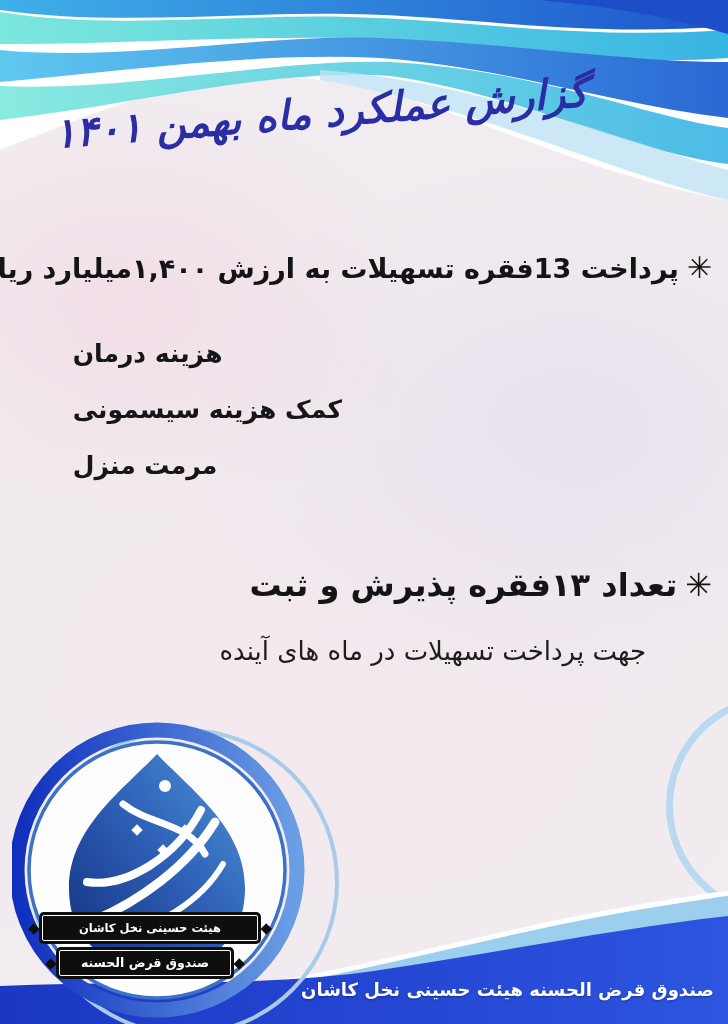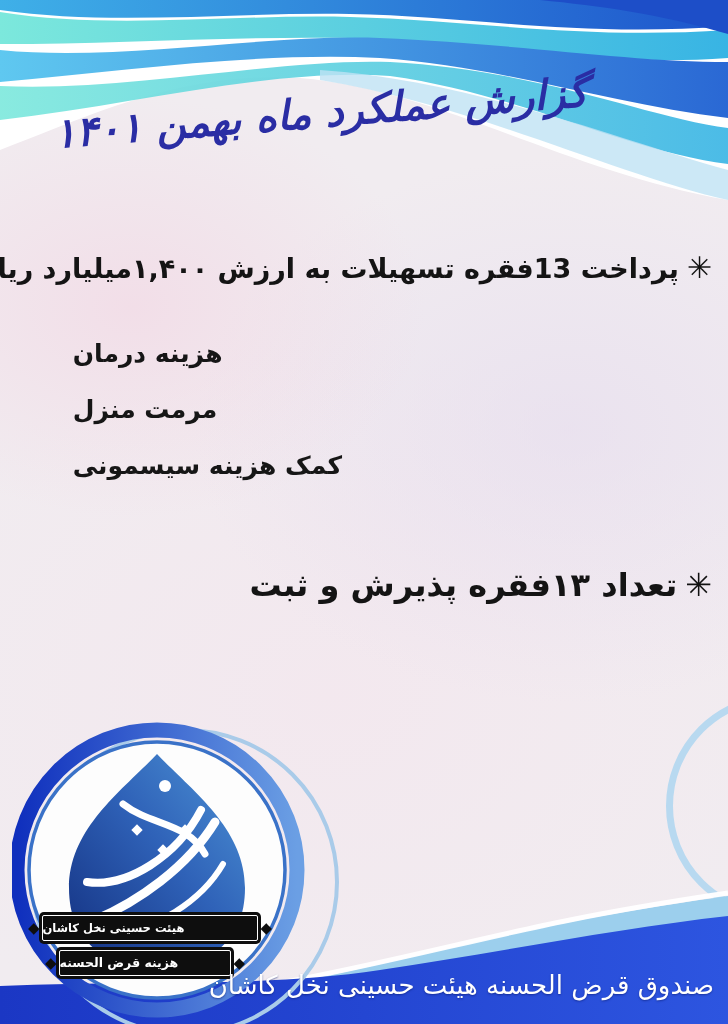--- a/index.html
+++ b/index.html
@@ -42,32 +42,32 @@
   .logo{position:absolute;left:12px;top:712px;width:340px;height:312px;z-index:5;}
   .logo svg{position:absolute;left:0;top:0;}
   .band{
     position:absolute;display:flex;align-items:center;gap:2px;direction:rtl;z-index:6;
   }
   .band1{left:16px;top:201px;width:244px;height:30px;}
   .band2{left:33px;top:236px;width:200px;height:30px;}
   .band .pill{
     flex:1;height:24px;line-height:24px;background:#0e0e0e;border:1px solid #ffffff;
     box-shadow:0 0 0 3px #0e0e0e;border-radius:2px;
-    color:#fff;text-align:left;font-weight:bold;white-space:nowrap;overflow:hidden;
+    color:#fff;text-align:center;font-weight:bold;white-space:nowrap;overflow:hidden;
   }
   .band1 .pill{font-size:11.5px;}
   .band2 .pill{font-size:12.5px;}
   .dia{color:#0e0e0e;font-size:15px;line-height:15px;}
   .arc-right{
     position:absolute;right:-162px;top:694px;width:210px;height:210px;z-index:2;
     border:7px solid #b8d9f0;border-radius:50%;
   }
   .footer-text{
     position:absolute;right:14px;bottom:24px;z-index:7;direction:rtl;
-    color:#ffffff;font-size:26px;font-weight:normal;white-space:nowrap;
+    color:#ffffff;font-size:18px;font-weight:bold;white-space:nowrap;
     text-shadow:0 1px 2px rgba(10,25,110,.55);
   }
 </style>
 </head>
 <body>
 
 <div class="page">
 
   <svg class="hdr" width="728" height="222" viewBox="0 0 728 222" preserveAspectRatio="none">
     <defs>
@@ -97,28 +97,29 @@
 
   <div class="title">گزارش عملکرد ماه بهمن ۱۴۰۱</div>
 
   <div class="bullet-line line1">
     <span class="star">✳</span>
     <span>پرداخت 13فقره تسهیلات به ارزش ۱,۴۰۰میلیارد ریال</span>
   </div>
 
   <div class="sublist">
     <div class="item">هزینه درمان</div>
+    <div class="item">کمک هزینه سیسمونی</div>
     <div class="item">مرمت منزل</div>
-    <div class="item">کمک هزینه سیسمونی</div>
   </div>
 
   <div class="bullet-line line2">
     <span class="star">✳</span>
     <span>تعداد ۱۳فقره پذیرش و ثبت</span>
   </div>
+  <div class="subtitle">جهت پرداخت تسهیلات در ماه های آینده</div>
 
   <svg class="ftr" width="728" height="140" viewBox="0 0 728 140" preserveAspectRatio="none">
     <defs>
       <linearGradient id="fg1" x1="0" y1="0" x2="1" y2="0">
         <stop offset="0" stop-color="#1b37c4"></stop>
           <stop offset="1" stop-color="#2d55e0"></stop>
       </linearGradient>
     </defs>
     <path d="M100,140 L100,124 C260,116 420,68 560,40 C640,24 700,16 728,12 L728,140 Z" fill="#9ccfed"></path>
     <path d="M110,120 C270,112 430,64 570,36 C645,21 702,13 728,9" stroke="#ffffff" stroke-width="5" fill="none" opacity="0.95"></path>
@@ -153,20 +154,20 @@
         <circle cx="8" cy="-76" r="6" fill="#ffffff"></circle>
       </g>
     </svg>
     <div class="band band1">
       <span class="dia">◆</span>
       <span class="pill">هیئت حسینی نخل کاشان</span>
       <span class="dia">◆</span>
     </div>
     <div class="band band2">
       <span class="dia">◆</span>
-      <span class="pill">هزینه قرض الحسنه</span>
+      <span class="pill">صندوق قرض الحسنه</span>
       <span class="dia">◆</span>
     </div>
   </div>
 
   <div class="footer-text">صندوق قرض الحسنه هیئت حسینی نخل کاشان</div>
 
 </div>
 
 </body></html>

